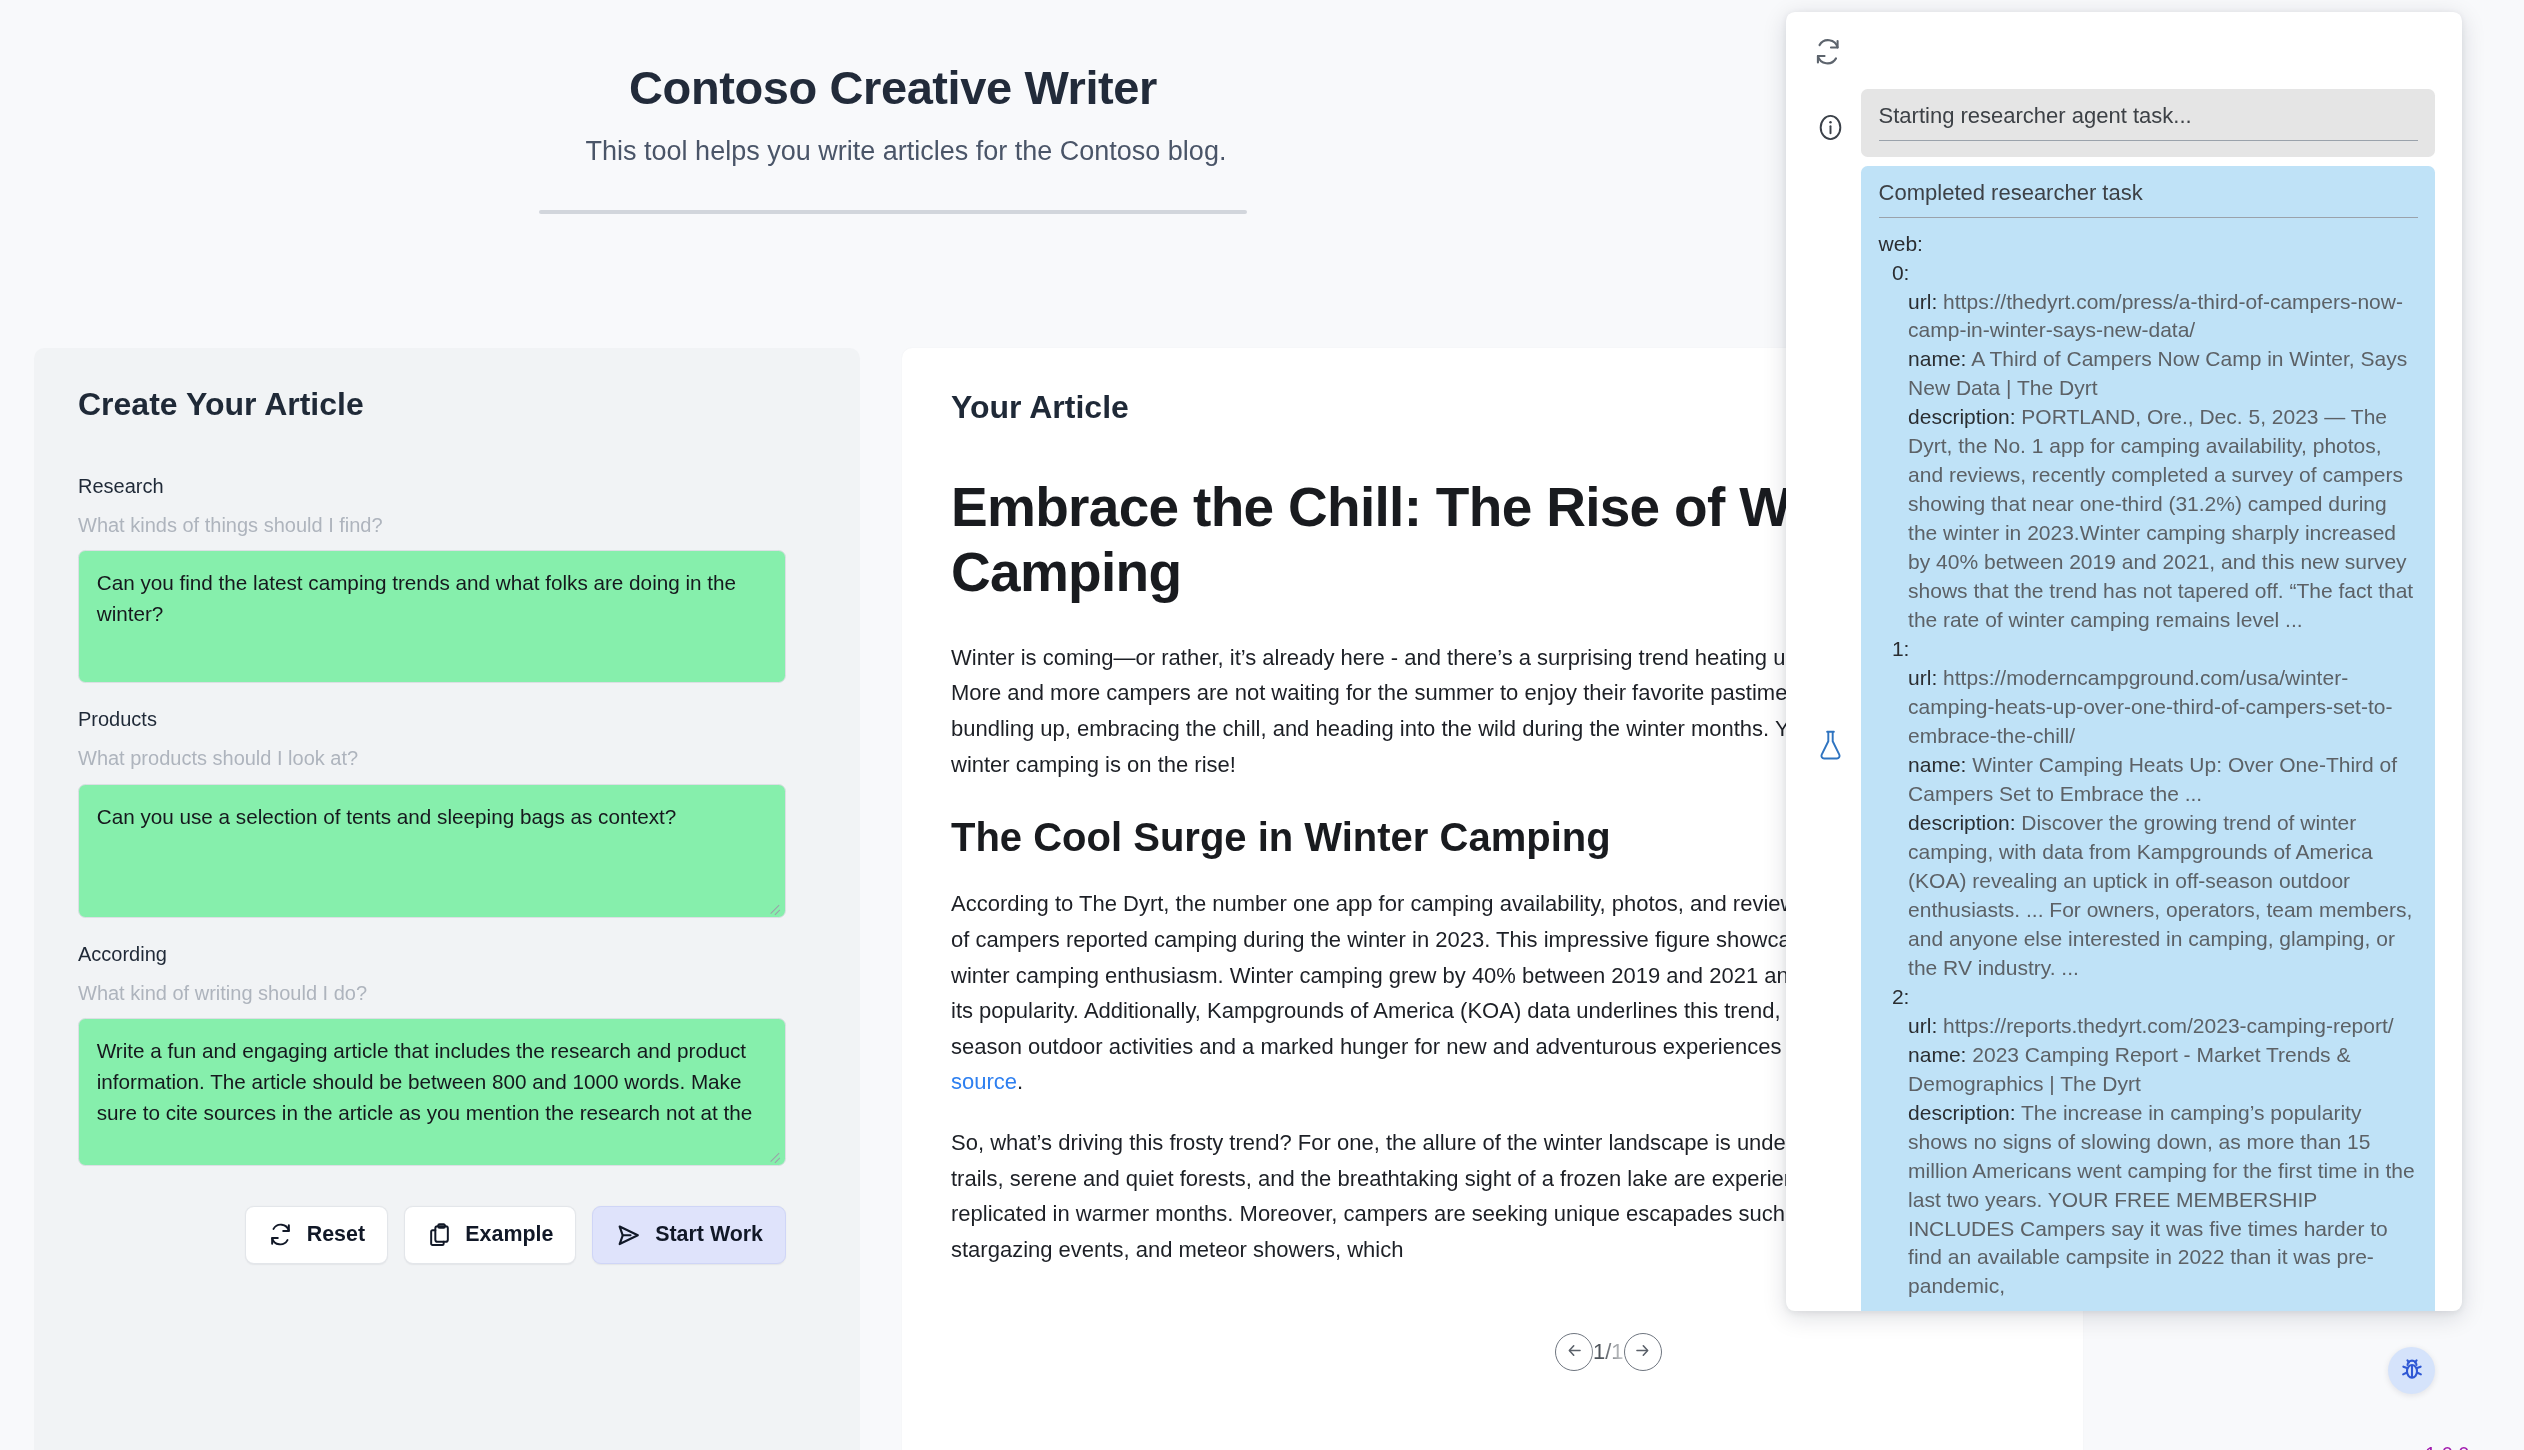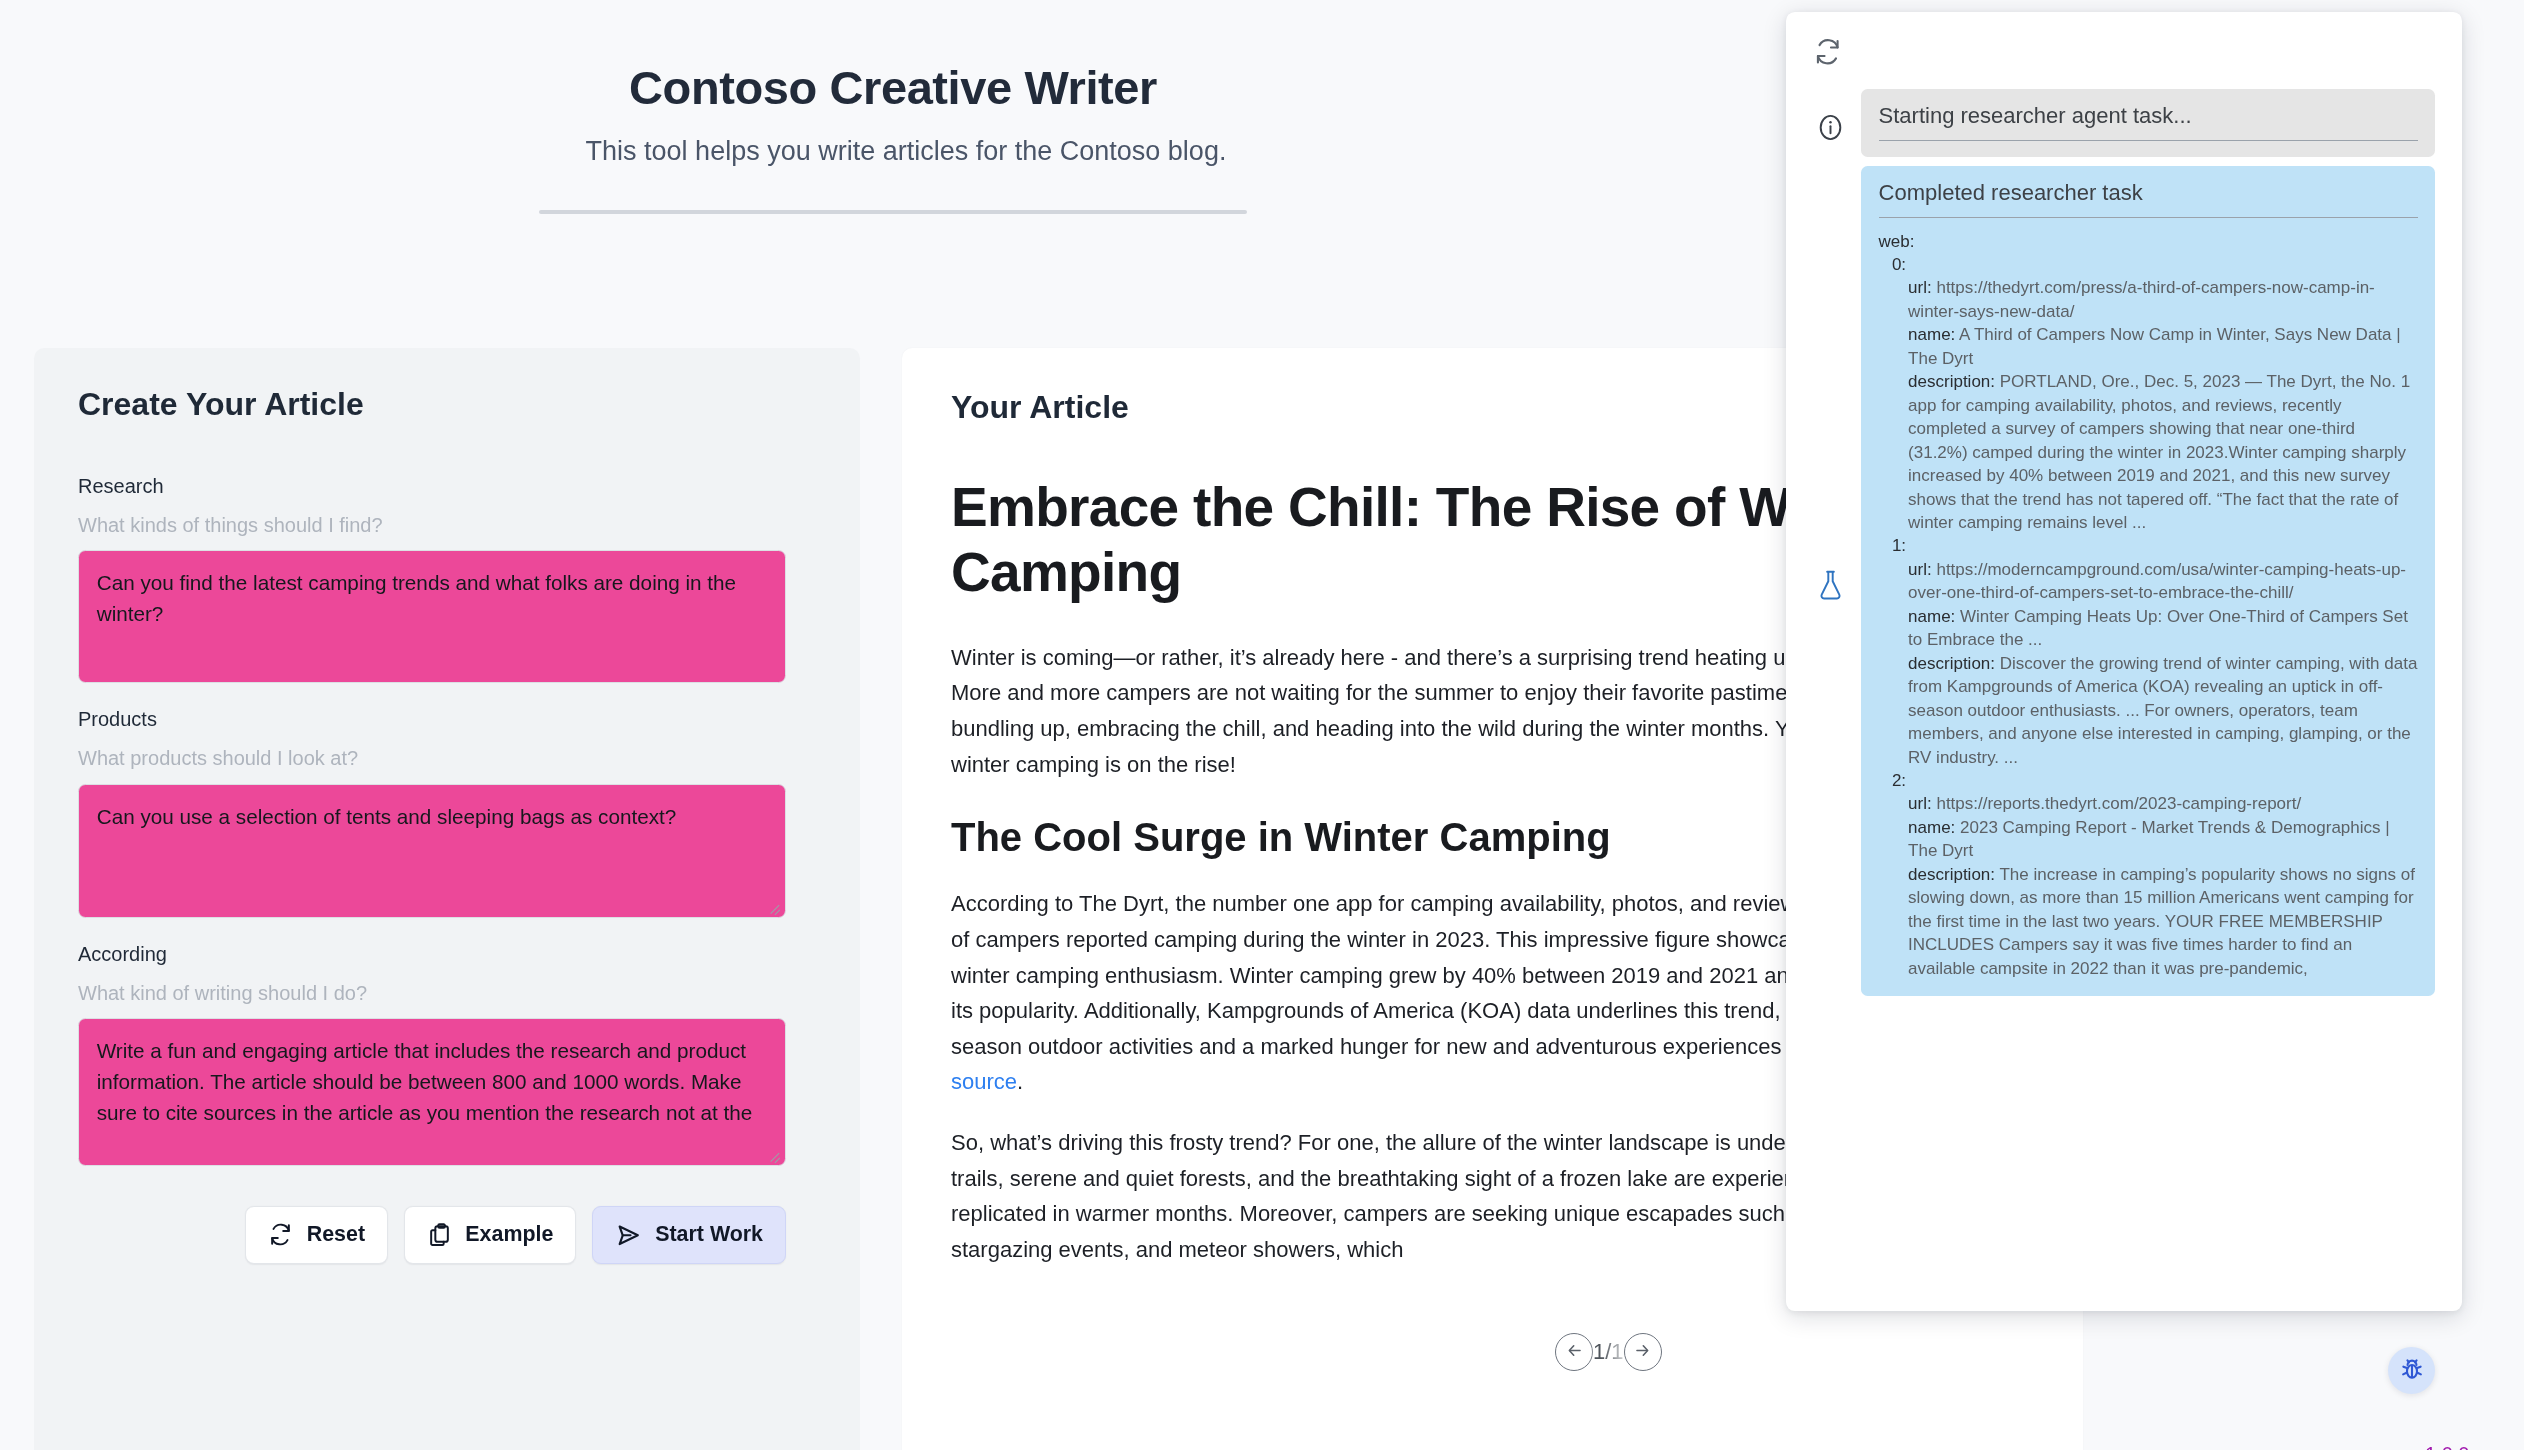--- a/index.html
+++ b/index.html
@@ -21,21 +21,21 @@
   .form-card {
     position: absolute; left: 34px; top: 348px; width: 826px; height: 1102px;
     background: #f1f3f5; border-radius: 10.3px 10.3px 0 0;
     padding: 38px 44px 0 44px;
   }
   .form-title { font-size: 32px; font-weight: 700; color: #1f2937; margin-bottom: 52px; }
   .field-group { margin-bottom: 25px; }
   .field-label { font-size: 20px; color: #1f2937; margin-bottom: 16px; }
   .field-hint { font-size: 20px; color: #aeb4bd; margin-bottom: 13.3px; }
   .field-box {
-    width: 708px; background: #ec4899; border: 1.5px solid #dcdfe4; border-radius: 7.4px;
+    width: 708px; background: #86efac; border: 1.5px solid #dcdfe4; border-radius: 7.4px;
     padding: 16px 17.7px; font-size: 20.7px; color: #16181d; line-height: 1.5;
     position: relative; font-family: "Liberation Sans", sans-serif;
   }
   .field-box.h-research { height: 133px; }
   .field-box.h-products { height: 134px; }
   .field-box.h-assignment { height: 148px; overflow: hidden; }
   .resize-grip {
     position: absolute; right: 4.4px; bottom: 3.7px; width: 13.3px; height: 13.3px;
     pointer-events: none;
   }
@@ -96,21 +96,21 @@
     box-shadow: 0 5.9px 25px rgba(16,24,40,0.14), 0 1.5px 5.9px rgba(16,24,40,0.07);
     padding: 25px 26.6px 0 26.6px; overflow: hidden;
   }
   .panel-toolbar { height: 43px; display: flex; align-items: flex-start; }
   .panel-row { display: flex; align-items: center; gap: 13.3px; margin-top: 8.9px; }
   .row-icon { width: 35px; flex: 0 0 35px; padding-top: 8.9px; display: flex; justify-content: center; }
   .msg-box { flex: 1 1 auto; border-radius: 6.6px; padding: 14.8px 17.7px 16px 17.7px; }
   .msg-box.info { background: #e5e5e5; }
   .msg-box.result { background: #bfe2f7; }
   .msg-title { font-size: 22px; color: #3d4146; padding-bottom: 10.3px; border-bottom: 1.5px solid #9aa2ab; }
-  .msg-body { font-size: 17px; color: #5c6166; line-height: 1.38; margin-top: 11.8px; }
+  .msg-body { font-size: 21px; color: #5c6166; line-height: 1.38; margin-top: 11.8px; }
   .kv-key { color: #2a2d31; }
   .lvl1 { margin-left: 13.3px; }
   .lvl2 { margin-left: 29.5px; }
 
   
   .debug-fab {
     position: absolute; left: 2388px; top: 1347px; width: 47px; height: 47px;
     border-radius: 50%; background: #d5e3fb; display: flex; align-items: center; justify-content: center;
     cursor: pointer; box-shadow: 0 1.5px 5.9px rgba(16,24,40,0.10);
   }

